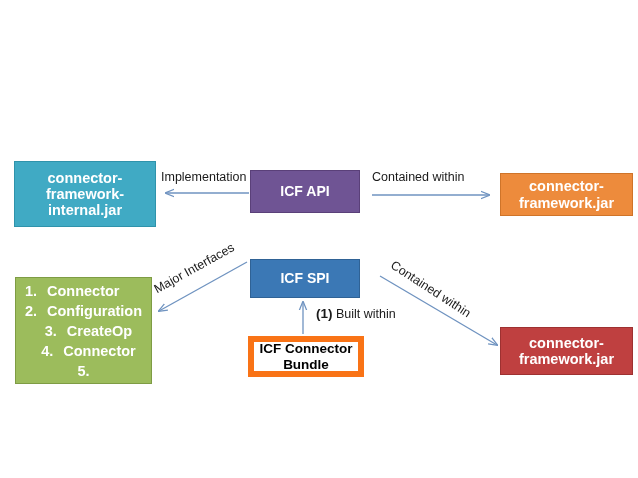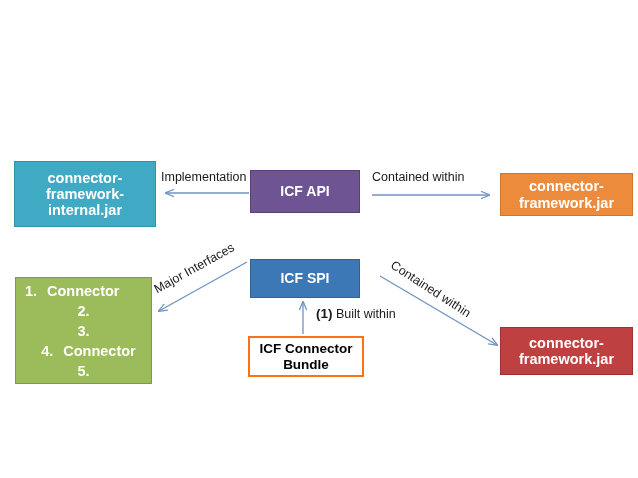--- a/index.html
+++ b/index.html
@@ -59,21 +59,21 @@
   .box-spi {
     left: 250px; top: 259px; width: 110px; height: 39px;
     background: #3b78b5;
     border: 1px solid #2f6295;
     color: #ffffff;
     font-size: 14px;
   }
   .box-bundle {
     left: 248px; top: 336px; width: 116px; height: 41px;
     background: #ffffff;
-    border: 2px solid #f97316;
+    border: 6px solid #f97316;
     color: #000000;
     font-size: 13.5px;
   }
   .box-red {
     left: 500px; top: 327px; width: 133px; height: 48px;
     background: #bf4040;
     border: 1px solid #9e3131;
     color: #ffffff;
     font-size: 14.5px;
   }
@@ -187,23 +187,25 @@
   </div>
 
   <div class="box box-green">
     <ul class="iface-list">
       <li>
         <span class="iface-num">1.</span>
         <span class="iface-name">Connector</span>
       </li>
       <li>
         <span class="iface-num">2.</span>
+        <span class="iface-name">Configuration</span>
       </li>
       <li class="ctr">
         <span class="iface-num">3.</span>
+        <span class="iface-name">CreateOp</span>
       </li>
       <li class="ctr">
         <span class="iface-num">4.</span>
         <span class="iface-name">Connector</span>
       </li>
       <li class="ctr">
         <span class="iface-num">5.</span>
       </li>
     </ul>
   </div>

